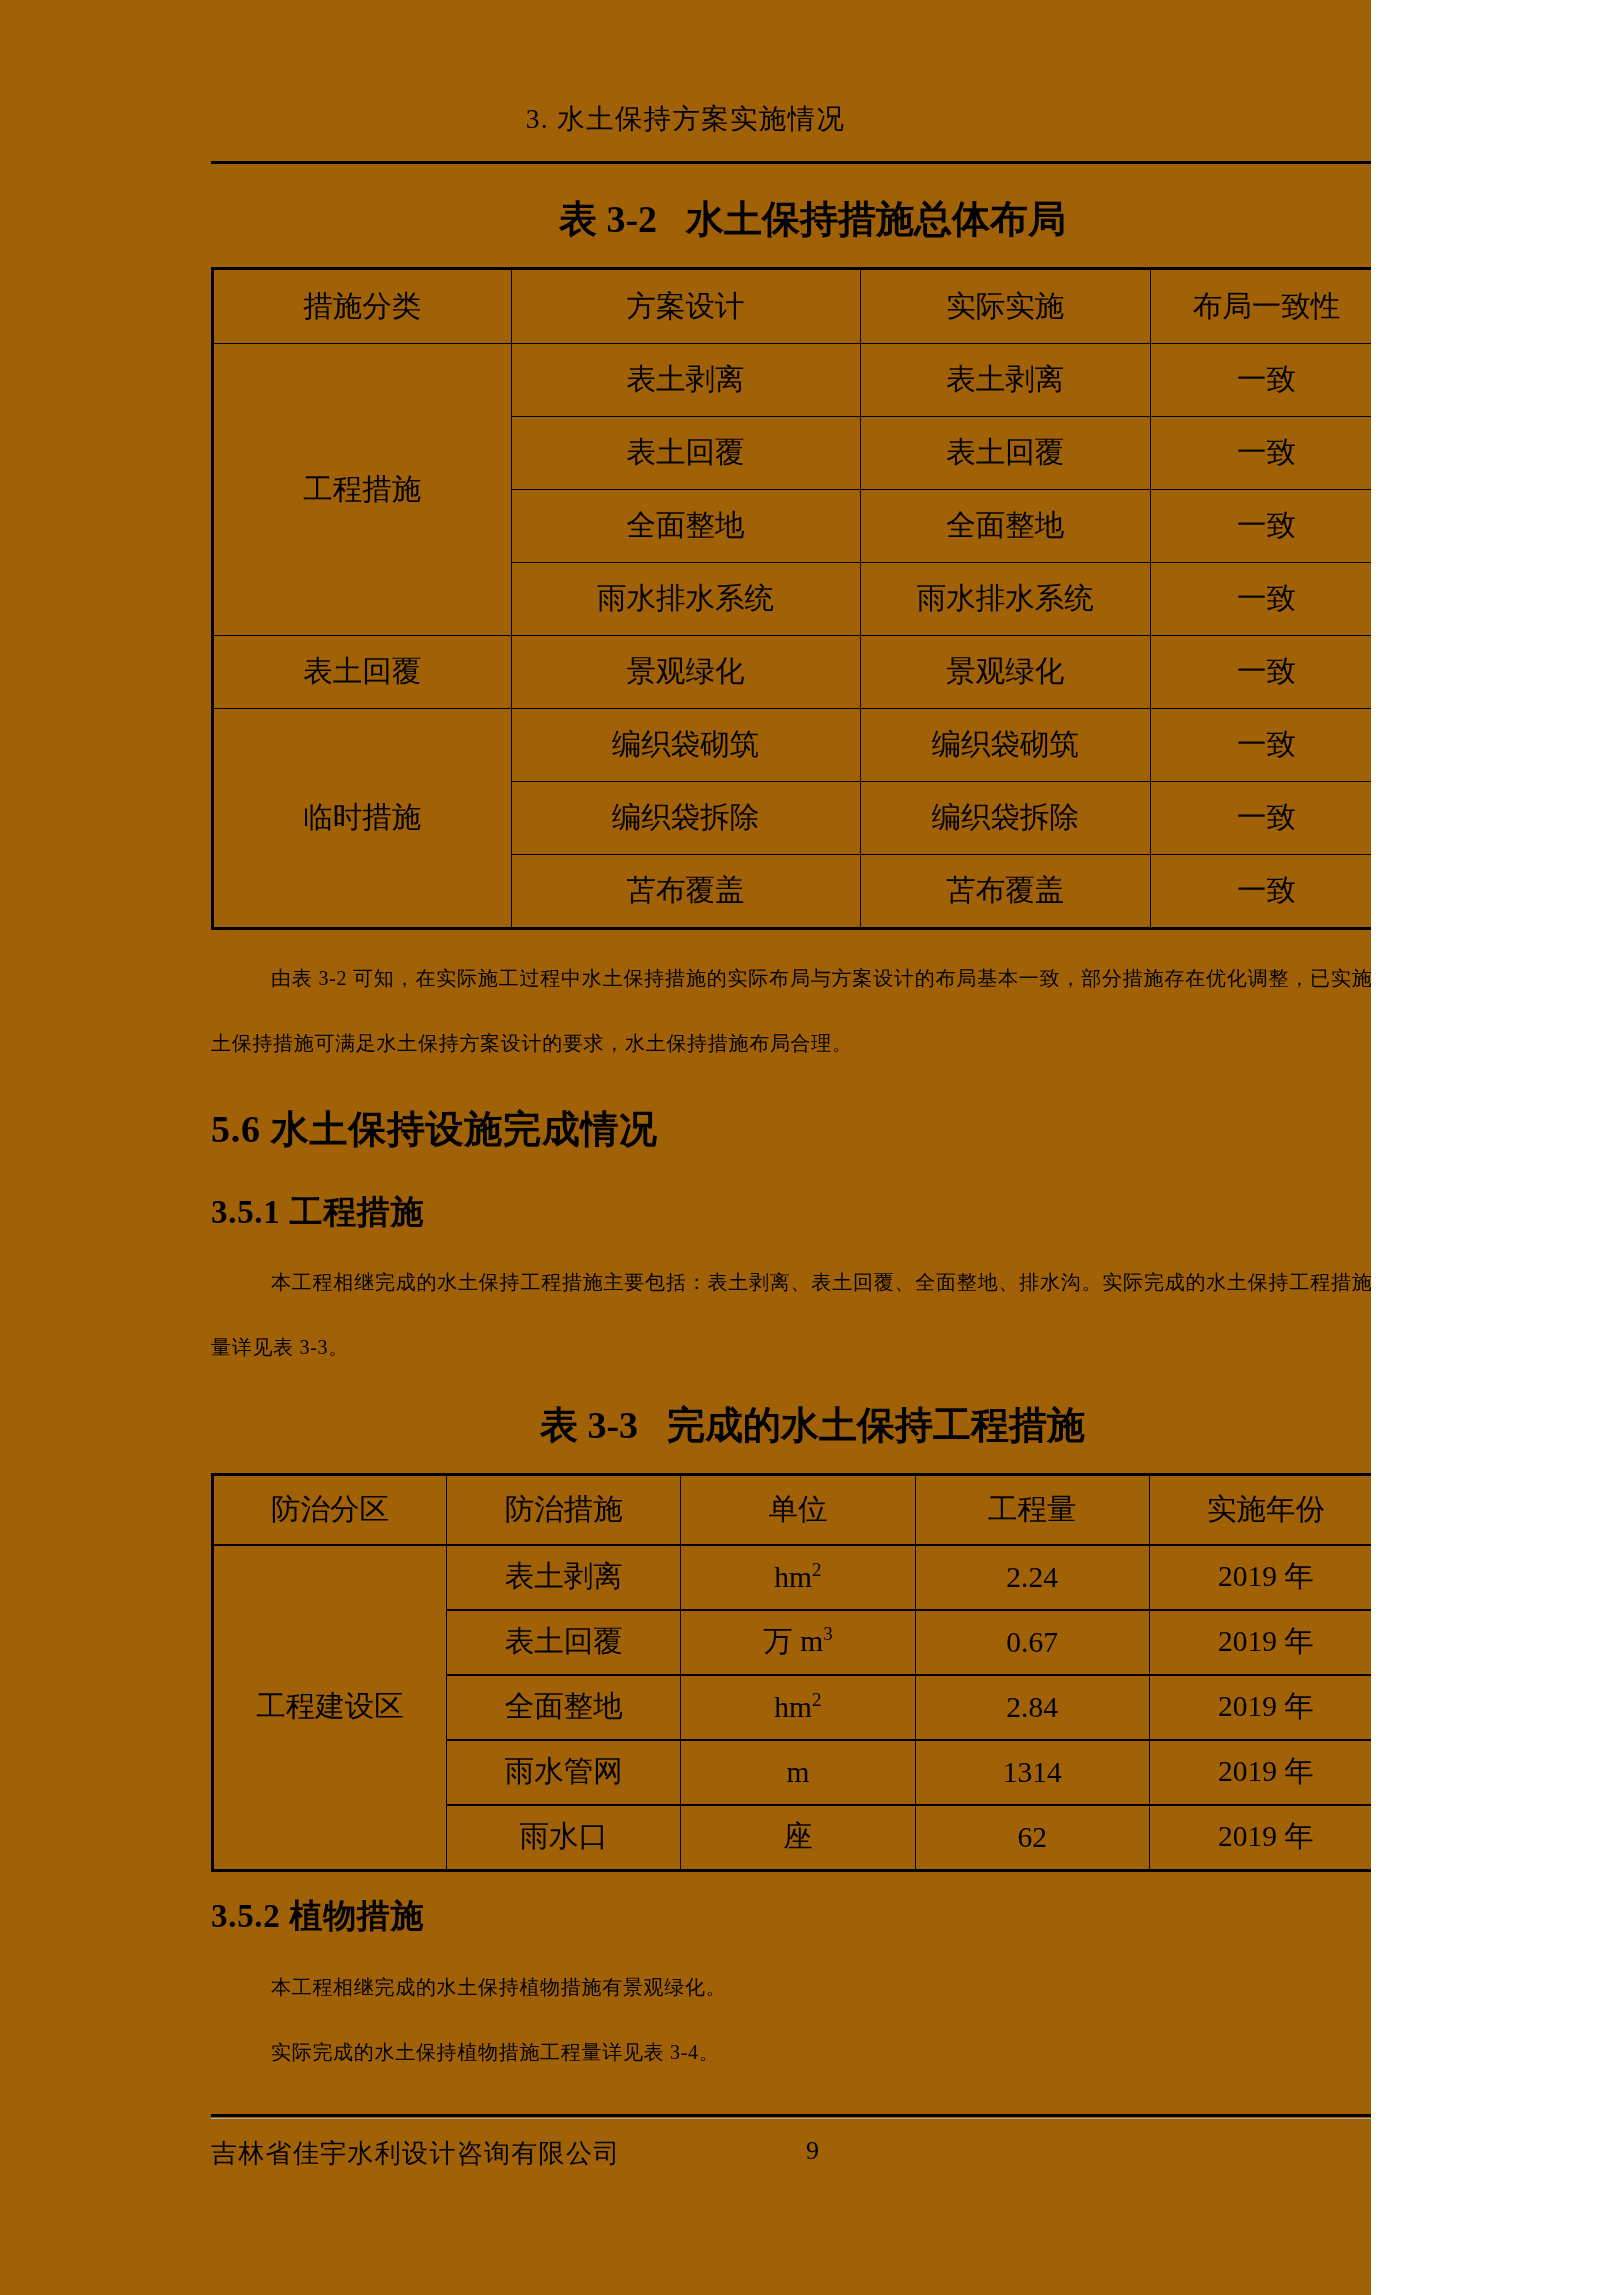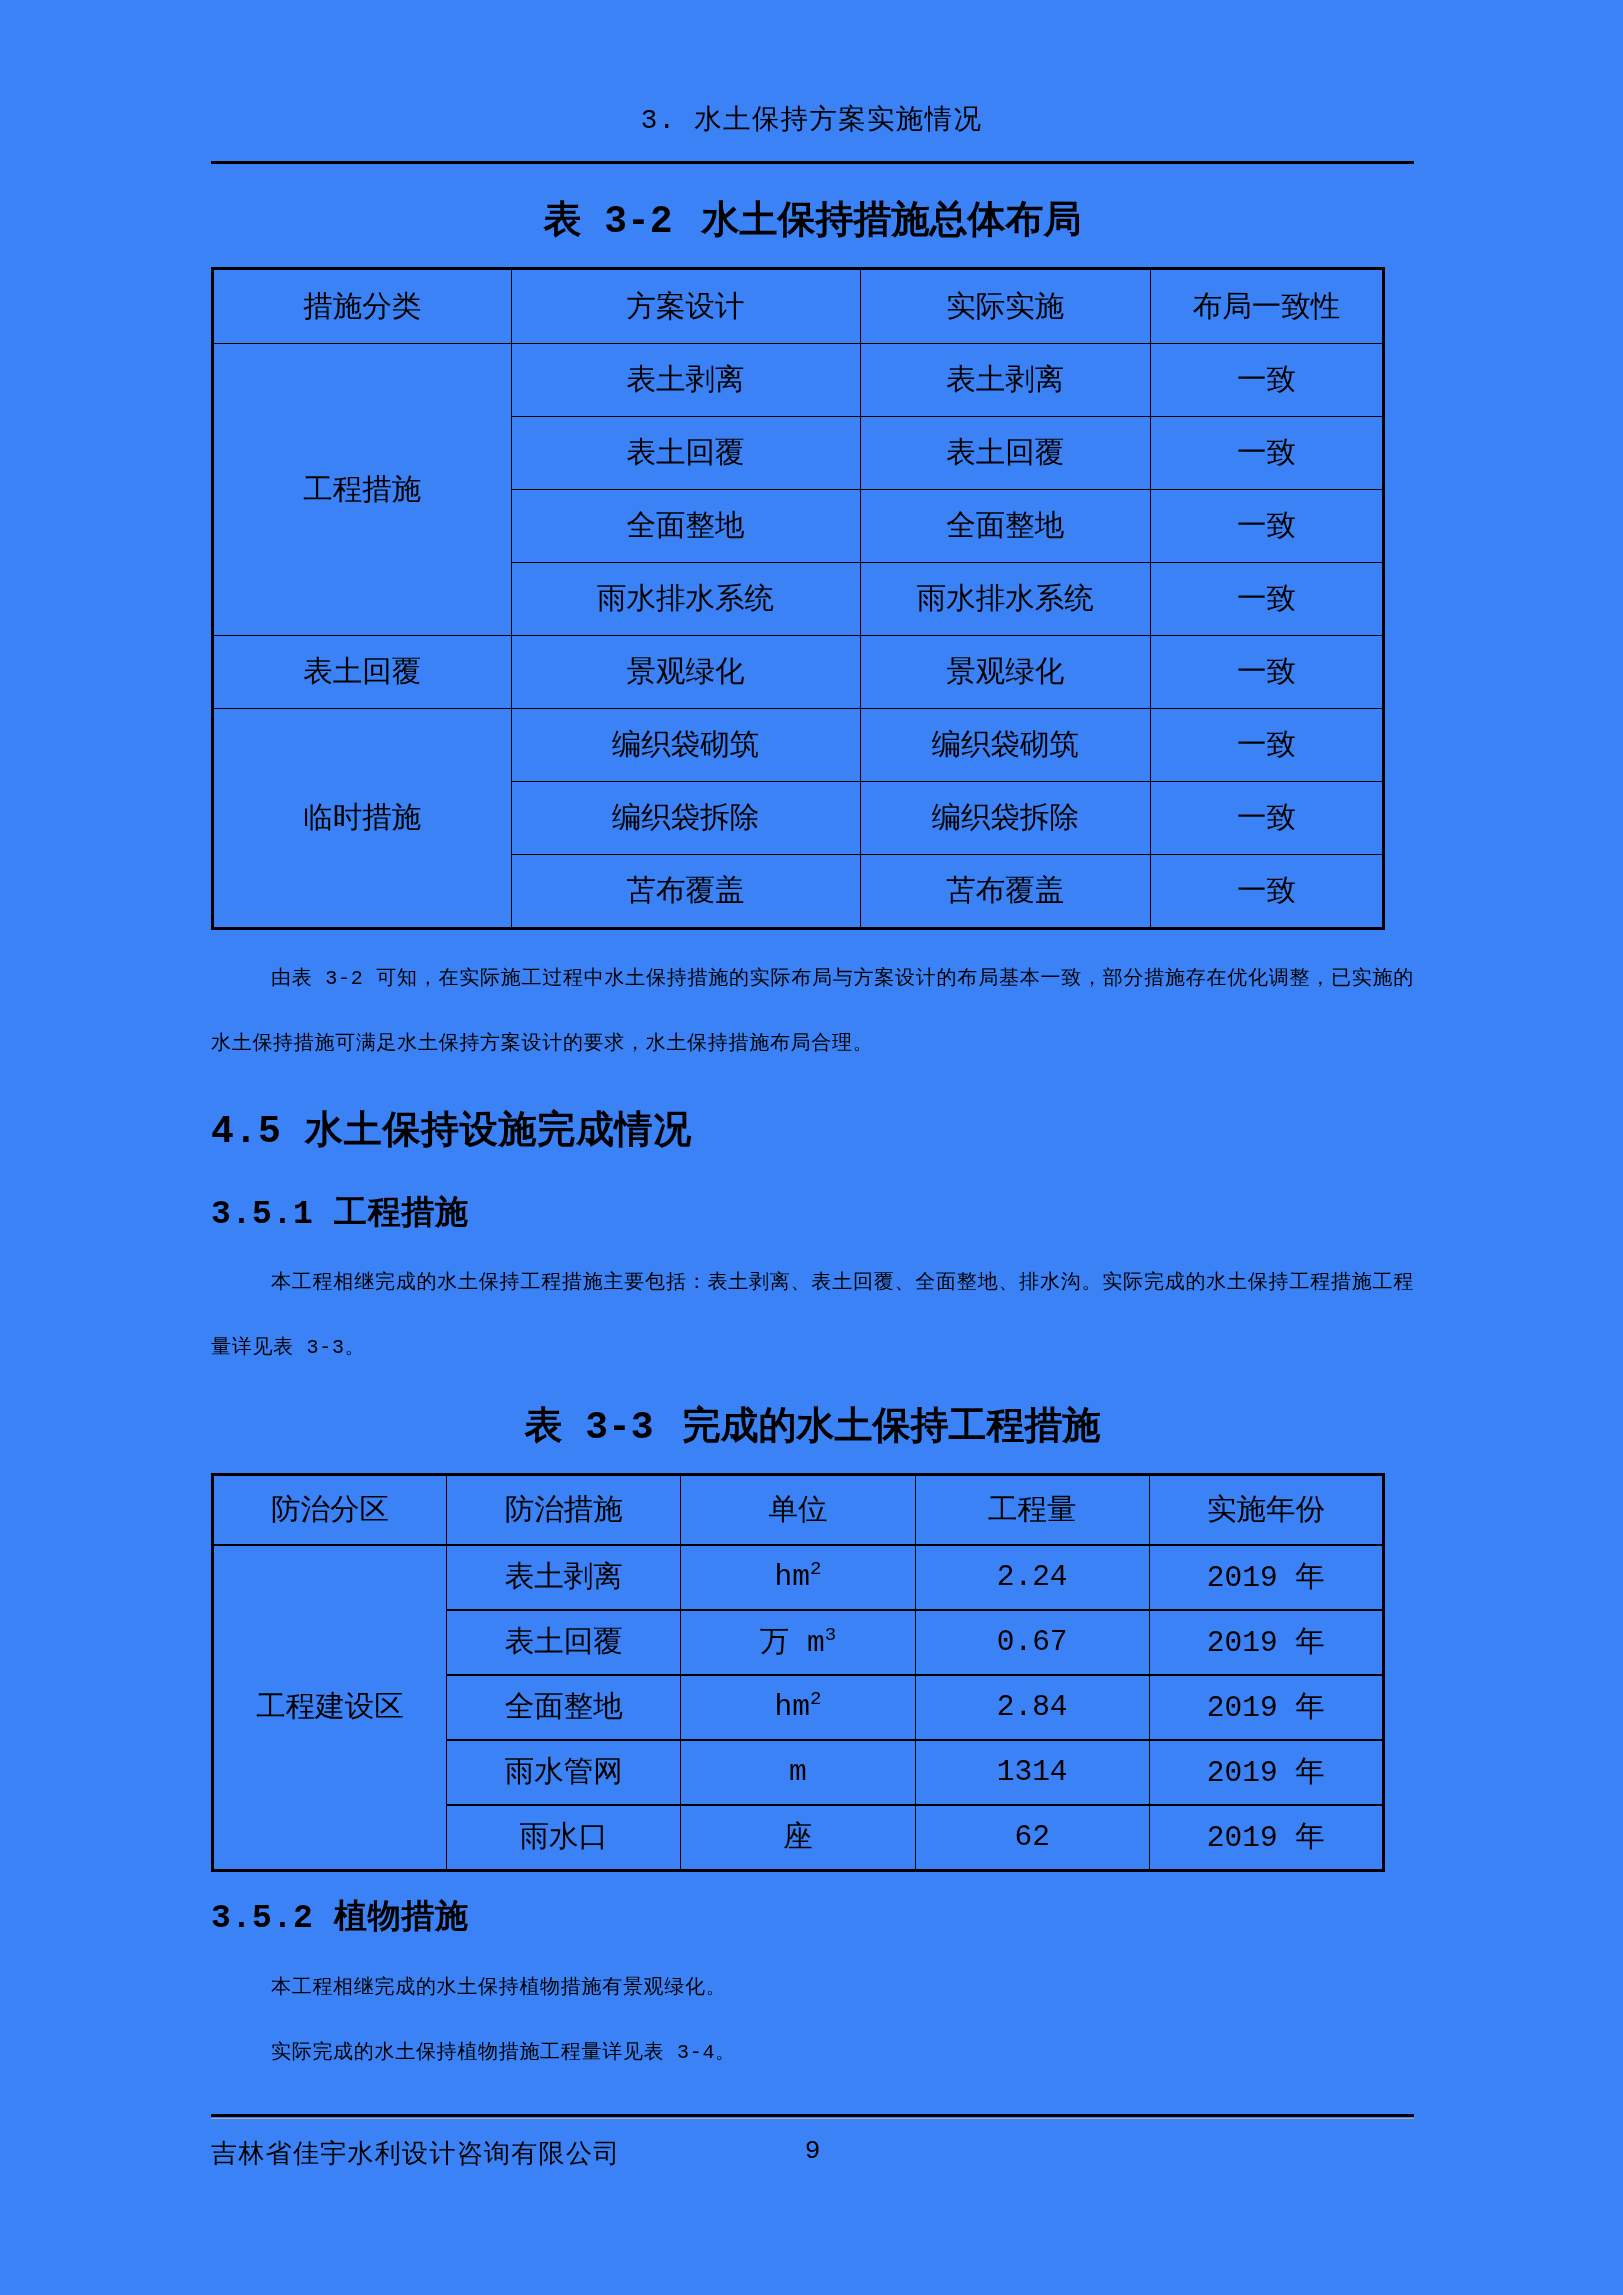--- a/index.html
+++ b/index.html
@@ -1,20 +1,20 @@
 <!DOCTYPE html>
 <html style="font-size:10.5px"><head>
 <meta charset="utf-8">
 <style>
   html,body{margin:0;padding:0;background:#ffffff;}
   .page{
     position:relative;
-    width:1623px;height:2295px;
-    background:#3b82f6;color:#000;
-    font-family:Liberation Mono, monospace;
+    width:1371px;height:2295px;
+    background:#a16207;color:#000;
+    font-family:Liberation Serif, serif;
     overflow:hidden;
   }
   .running-header{
     padding-top:101px;
     text-align:center;
     font-size:27.5px;
     letter-spacing:1.3px;
   }
   .header-rule{
     margin-left:211px;
@@ -166,21 +166,21 @@
         <tr>
           <td>苫布覆盖</td>
           <td>苫布覆盖</td>
           <td>一致</td>
         </tr>
       </tbody>
     </table>
 
     <p class="body-text">由表 3-2 可知，在实际施工过程中水土保持措施的实际布局与方案设计的布局基本一致，部分措施存在优化调整，已实施的水土保持措施可满足水土保持方案设计的要求，水土保持措施布局合理。</p>
 
-    <h2 class="sec">4.5 水土保持设施完成情况</h2>
+    <h2 class="sec">5.6 水土保持设施完成情况</h2>
 
     <h3 class="subsec">3.5.1 工程措施</h3>
 
     <p class="body-text">本工程相继完成的水土保持工程措施主要包括：表土剥离、表土回覆、全面整地、排水沟。实际完成的水土保持工程措施工程量详见表 3-3。</p>
 
     <p class="caption" style="margin-top:19.6px">
       <span class="cap-label">表 3-3</span><span>完成的水土保持工程措施</span>
     </p>
 
     <table class="t t33">

